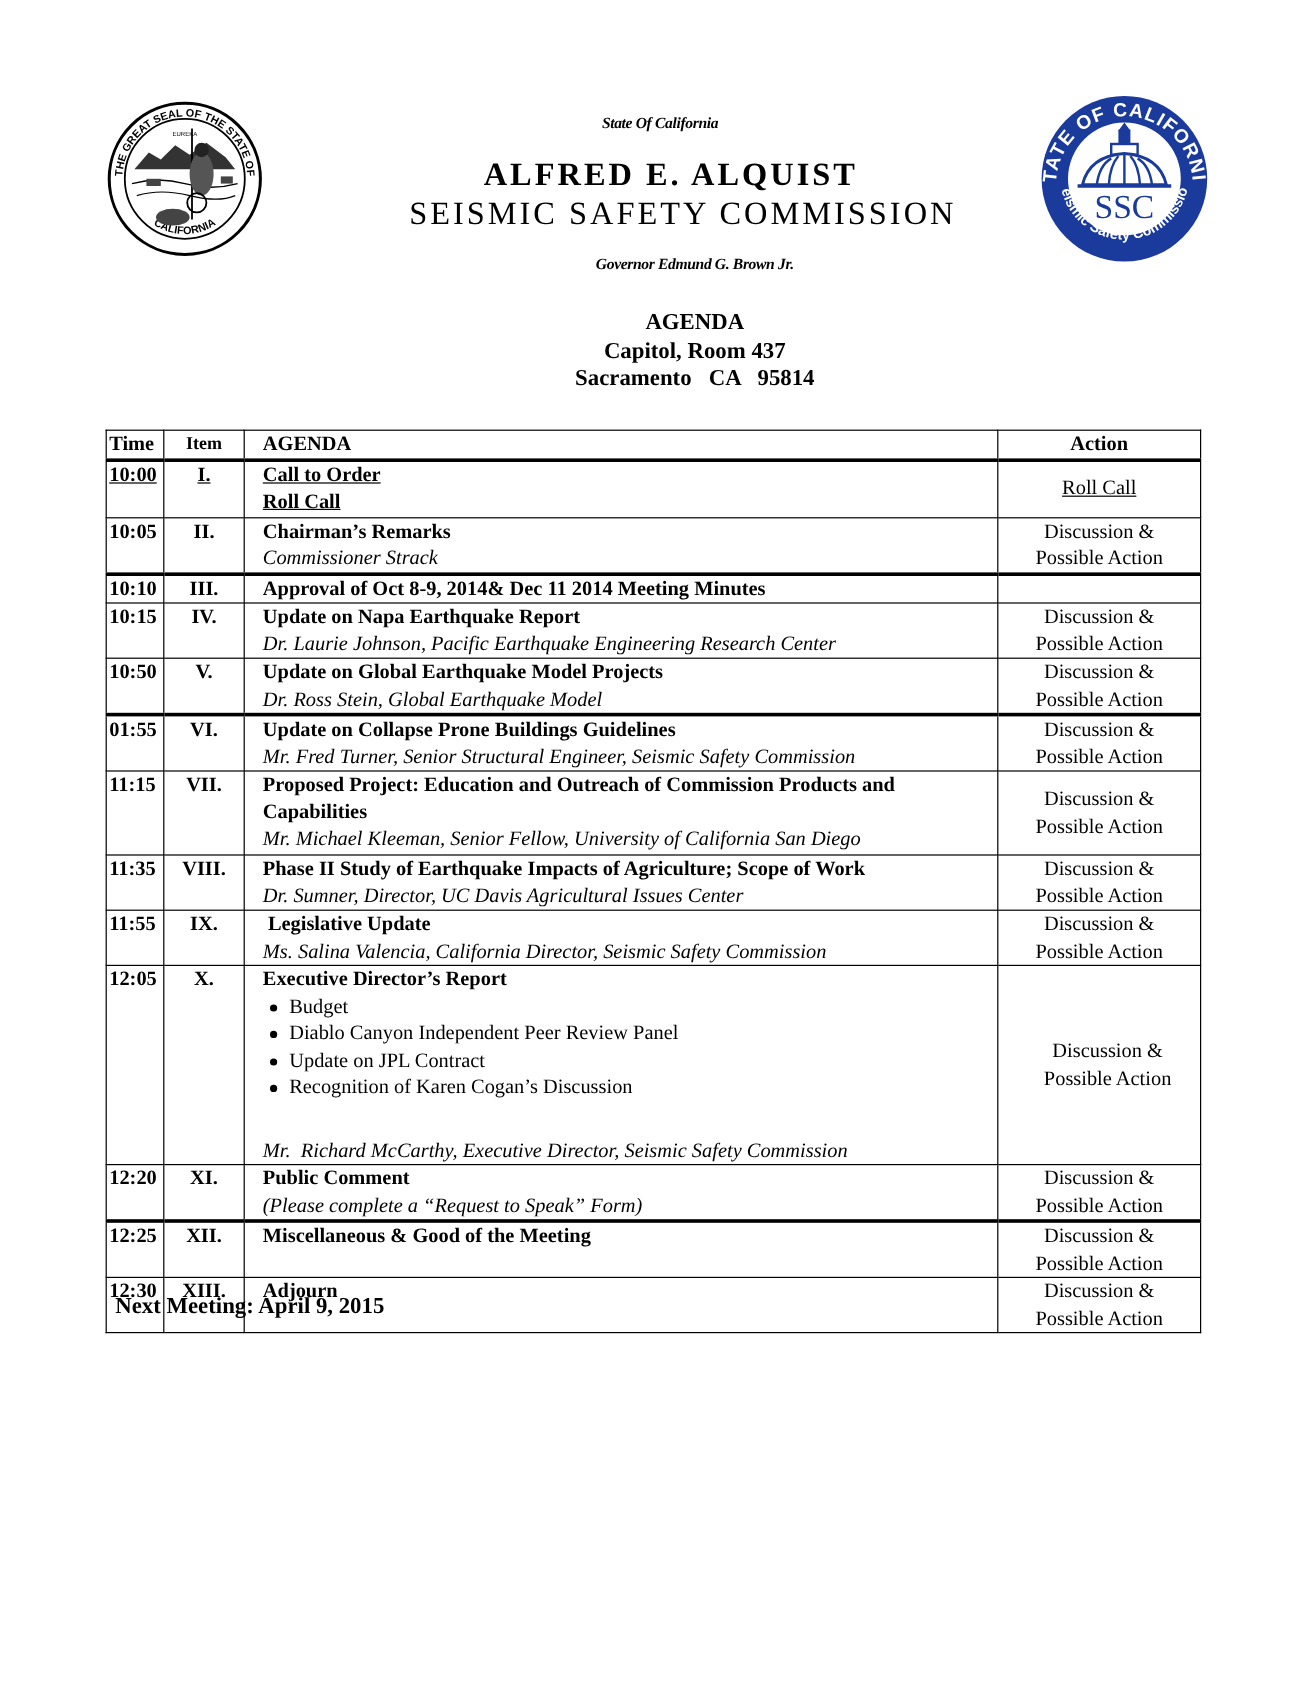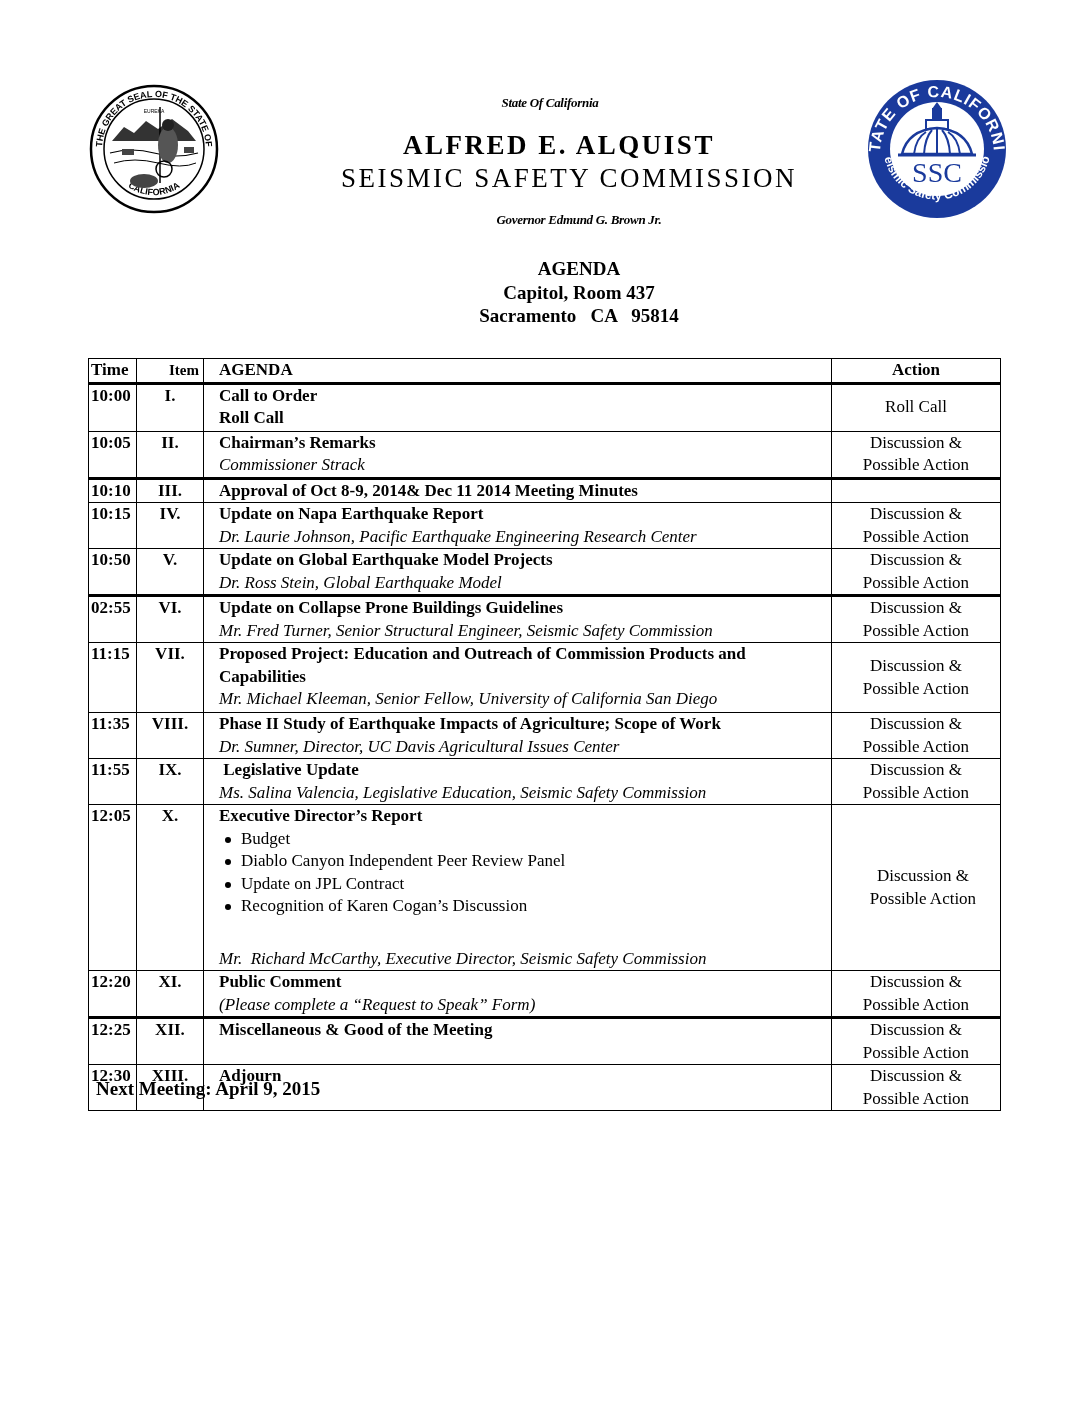--- a/index.html
+++ b/index.html
@@ -17,21 +17,21 @@
 
   table.agenda { position: absolute; left: 88px; top: 358px; width: 913px; border-collapse: collapse; font-size: 17px; table-layout: fixed; }
   table.agenda td, table.agenda th { border: 1.5px solid #000; vertical-align: top; padding: 0 4px; line-height: 22.5px; }
   table.agenda tr.thick-top td { border-top: 3px solid #000; }
   table.agenda th { font-weight: bold; padding-top: 0; padding-bottom: 0; }
   .col-time { width: 45px; font-weight: bold; font-size: 17px; padding-left: 2px !important; padding-right: 0 !important; }
   .col-item { width: 58px; text-align: center; font-weight: bold; }
   .col-agenda { width: 608px; padding-left: 15px !important; }
   .col-action { width: 160px; text-align: center; vertical-align: middle !important; }
   th.col-agenda { text-align: left; }
-  th.col-item { font-size: 15px; text-align: right; }
+  th.col-item { font-size: 15px; }
   th.col-action { text-align: center; }
 
   .topic { font-weight: bold; display: block; }
   .presenter { font-style: italic; display: block; }
   .bullets { margin: 0; padding: 0; list-style: none; }
   .bullets li { position: relative; padding-left: 22px; }
   .bullets li::before { content: ""; position: absolute; left: 6px; top: 9px; width: 6px; height: 6px; border-radius: 50%; background: #000; }
 
   .next-meeting { position: absolute; left: 96px; top: 1078px; font-weight: bold; font-size: 19px; }
 </style>
@@ -91,21 +91,21 @@
 
 <table class="agenda">
   <tbody>
       <tr style="height:22px;">
     <th class="col-time" style="text-align:left;">Time</th>
     <th class="col-item">Item</th>
     <th class="col-agenda">AGENDA</th>
     <th class="col-action">Action</th>
   </tr>
 
-  <tr class="thick-top" style="height:48px;">
+  <tr class="thick-top" style="height:48px;text-decoration:underline;">
     <td class="col-time">10:00</td>
     <td class="col-item">I.</td>
     <td class="col-agenda">
       <span class="topic">Call to Order</span>
       <span class="topic">Roll Call</span>
     </td>
     <td class="col-action">
       <span>Roll Call</span>
     </td>
   </tr>
@@ -152,21 +152,21 @@
       <span class="topic">Update on Global Earthquake Model Projects</span>
       <span class="presenter">Dr. Ross Stein, Global Earthquake Model</span>
     </td>
     <td class="col-action">
       <div>Discussion &amp;</div>
       <div>Possible Action</div>
     </td>
   </tr>
 
   <tr class="thick-top" style="height:46px;">
-    <td class="col-time">02:55</td>
+    <td class="col-time">01:55</td>
     <td class="col-item">VI.</td>
     <td class="col-agenda">
       <span class="topic">Update on Collapse Prone Buildings Guidelines</span>
       <span class="presenter">Mr. Fred Turner, Senior Structural Engineer, Seismic Safety Commission</span>
     </td>
     <td class="col-action">
       <div>Discussion &amp;</div>
       <div>Possible Action</div>
     </td>
   </tr>
@@ -195,21 +195,21 @@
       <div>Discussion &amp;</div>
       <div>Possible Action</div>
     </td>
   </tr>
 
   <tr style="height:46px;">
     <td class="col-time">11:55</td>
     <td class="col-item">IX.</td>
     <td class="col-agenda">
       <span class="topic" style="white-space:pre;"> Legislative Update</span>
-      <span class="presenter">Ms. Salina Valencia, Legislative Education, Seismic Safety Commission</span>
+      <span class="presenter">Ms. Salina Valencia, California Director, Seismic Safety Commission</span>
     </td>
     <td class="col-action">
       <div>Discussion &amp;</div>
       <div>Possible Action</div>
     </td>
   </tr>
 
   <tr style="height:142px;">
     <td class="col-time">12:05</td>
     <td class="col-item">X.</td>

